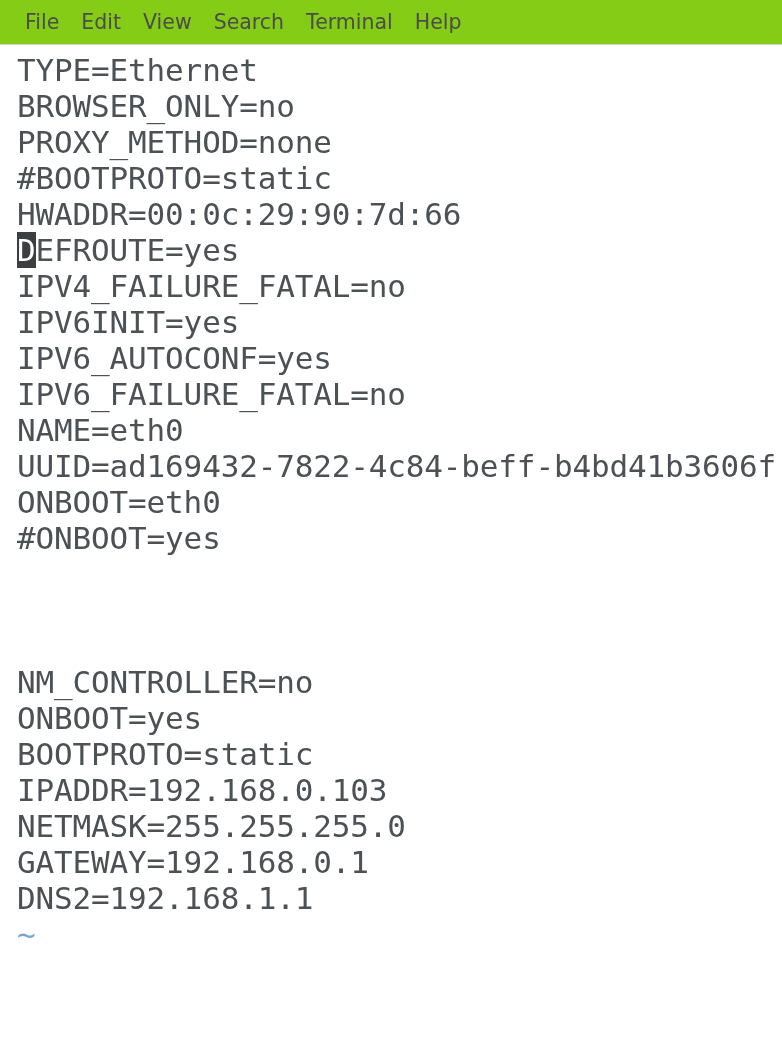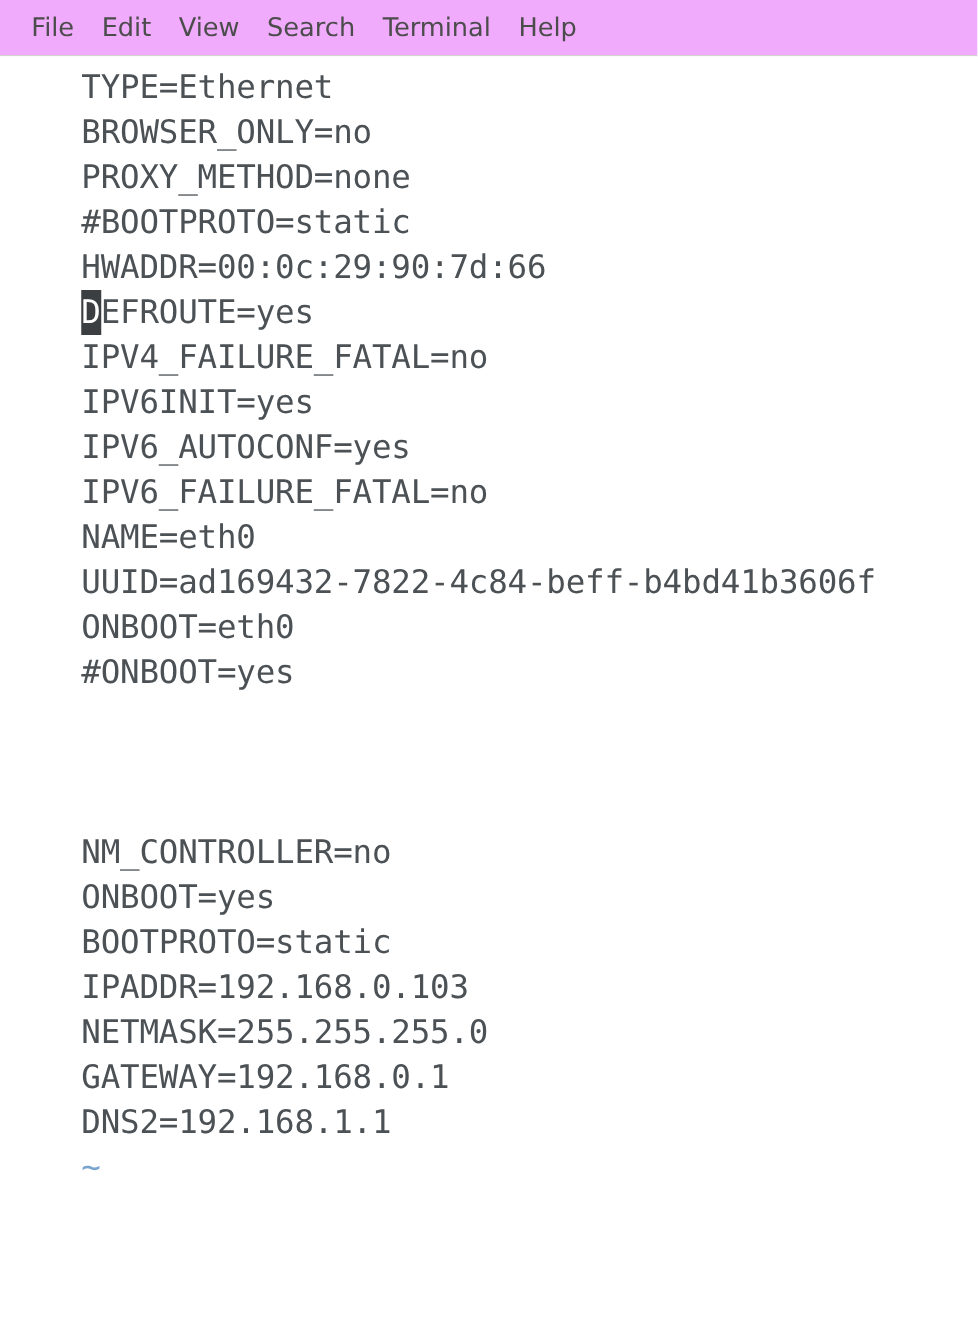--- a/index.html
+++ b/index.html
@@ -12,21 +12,21 @@
     width: 782px;
     height: 1056px;
     overflow: hidden;
     font-family: "DejaVu Sans Mono", monospace;
   }
 
   
   .menubar {
     height: 45px;
     box-sizing: border-box;
-    background: #f0abfc;
+    background: #84cc16;
     border-bottom: 1px solid #d2d2cf;
     display: flex;
     align-items: center;
     padding-left: 14px;
     user-select: none;
   }
   .menu-item {
     font-family: "DejaVu Sans", sans-serif;
     font-size: 20.5px;
     color: #4c4c4c;
@@ -48,26 +48,25 @@
   .screen {
     position: absolute;
     top: 7px;
     left: 0;
     right: 0;
   }
   .line {
     height: 36px;
     line-height: 36px;
     font-family: "DejaVu Sans Mono", monospace;
-    font-size: 26px;
+    font-size: 31px;
     letter-spacing: -0.15px;
     color: #4c5155;
     white-space: pre;
     padding-left: 17px;
-    margin-left: 48px;
   }
   .line.blank::after { content: " "; }
 
   
   .cursor {
     background: #3c3f41;
     color: #ffffff;
     display: inline-block;
   }
 

